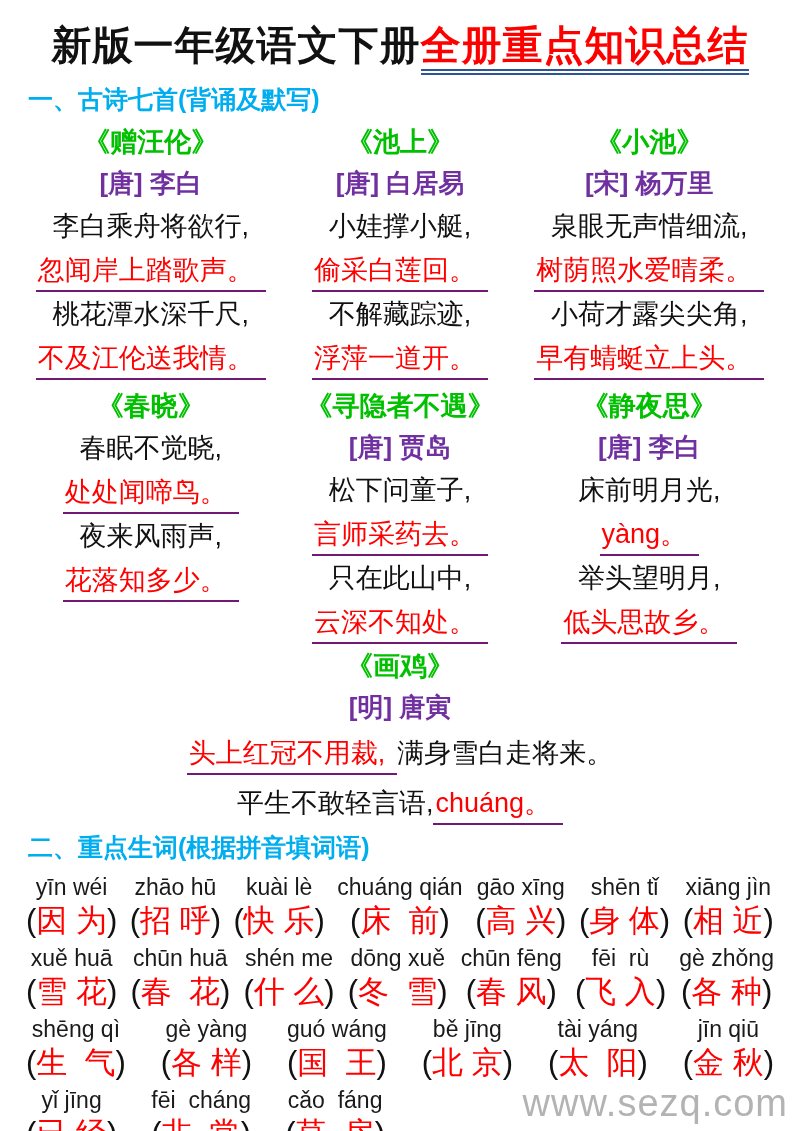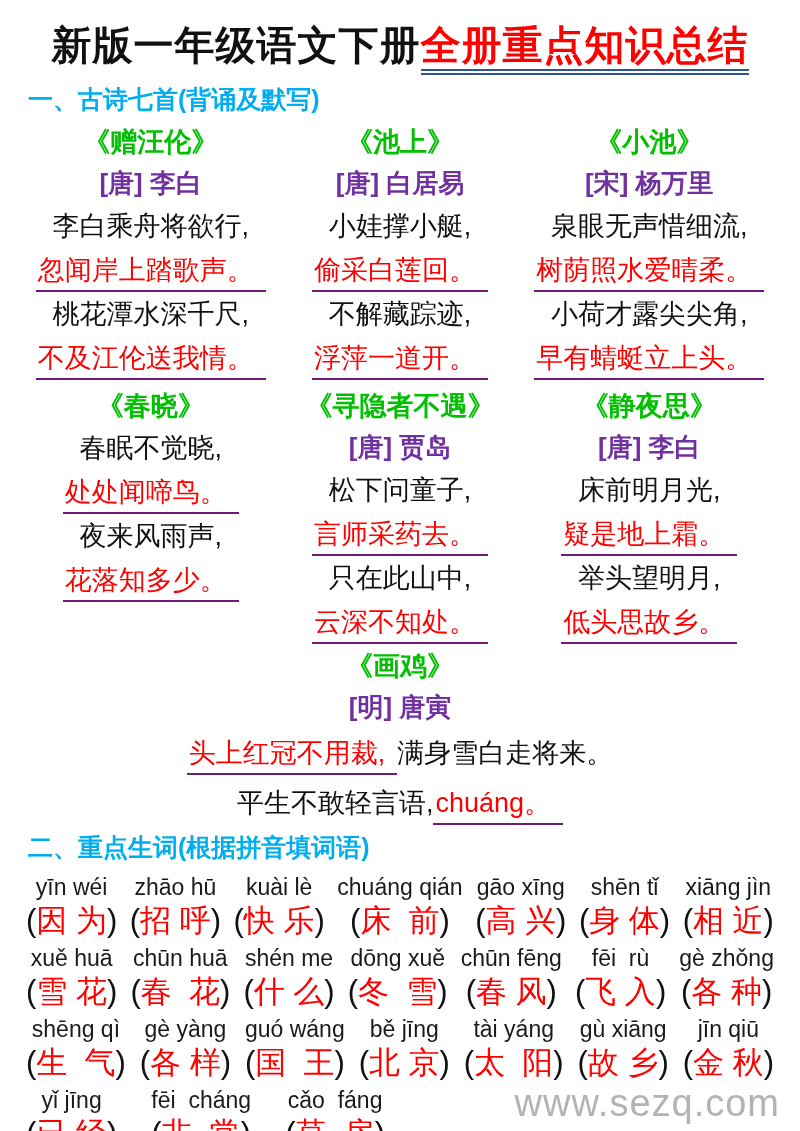--- a/index.html
+++ b/index.html
@@ -58,21 +58,21 @@
   .vocab { margin-top:10px; }
   .vocab-row { display:flex; justify-content:space-between; align-items:flex-end; margin-bottom:4px; }
   .vocab-row.left { justify-content:flex-start; gap:34px; }
   .vocab-item { display:flex; flex-direction:column; align-items:center; }
   .pinyin { font-size:23px; line-height:30px; color:#1a1a1a; white-space:pre; }
   .word { font-size:31px; line-height:37px; font-weight:500; white-space:pre; color:#111; }
   .word .chars { color:#FF0000;text-align:center; }
 
   
   .watermark {
-    position:absolute; right:20px; bottom:6px;
+    position:absolute; right:12px; bottom:6px;
     color:#B3B3B3; font-size:38px; letter-spacing:1px;
     font-family:"Liberation Sans","DejaVu Sans",sans-serif;
   }
 </style>
 </head>
 <body>
 
 <div class="page">
 
   <h1 class="title"><span>新版一年级语文下册</span><span class="red-part">全册重点知识总结</span></h1>
@@ -116,21 +116,21 @@
         <div class="poem-author">[唐] 贾岛</div>
         <div class="poem-line"><span class="seg">松下问童子,</span></div>
         <div class="poem-line"><span class="seg answer">言师采药去。</span></div>
         <div class="poem-line"><span class="seg">只在此山中,</span></div>
         <div class="poem-line"><span class="seg answer">云深不知处。</span></div>
       </div>
       <div class="poem-cell">
         <div class="poem-title">《静夜思》</div>
         <div class="poem-author">[唐] 李白</div>
         <div class="poem-line"><span class="seg">床前明月光,</span></div>
-        <div class="poem-line"><span class="seg answer">疑是地上霜。</span></div>
+        <div class="poem-line"><span class="seg answer">yàng。</span></div>
         <div class="poem-line"><span class="seg">举头望明月,</span></div>
         <div class="poem-line"><span class="seg answer">低头思故乡。</span></div>
       </div>
     </div>
 
   <div class="center-poem" id="centerPoem">
       <div class="poem-title">《画鸡》</div>
       <div class="poem-author">[明] 唐寅</div>
       <div class="poem-line"><span class="seg answer">头上红冠不用裁,</span><span class="seg">满身雪白走将来。</span></div>
       <div class="poem-line"><span class="seg">平生不敢轻言语,</span><span class="seg answer">chuáng。</span></div>
@@ -214,24 +214,20 @@
         </div>
         <div class="vocab-item">
           <div class="pinyin">bě jīng</div>
           <div class="word"><span class="paren">(</span><span class="chars">北 京</span><span class="paren">)</span></div>
         </div>
         <div class="vocab-item">
           <div class="pinyin">tài yáng</div>
           <div class="word"><span class="paren">(</span><span class="chars">太  阳</span><span class="paren">)</span></div>
         </div>
         <div class="vocab-item">
-          <div class="pinyin">gù xiāng</div>
-          <div class="word"><span class="paren">(</span><span class="chars">故 乡</span><span class="paren">)</span></div>
-        </div>
-        <div class="vocab-item">
           <div class="pinyin">jīn qiū</div>
           <div class="word"><span class="paren">(</span><span class="chars">金 秋</span><span class="paren">)</span></div>
         </div>
       </div>
       <div class="vocab-row left">
         <div class="vocab-item">
           <div class="pinyin">yǐ jīng</div>
           <div class="word"><span class="paren">(</span><span class="chars">已 经</span><span class="paren">)</span></div>
         </div>
         <div class="vocab-item">

